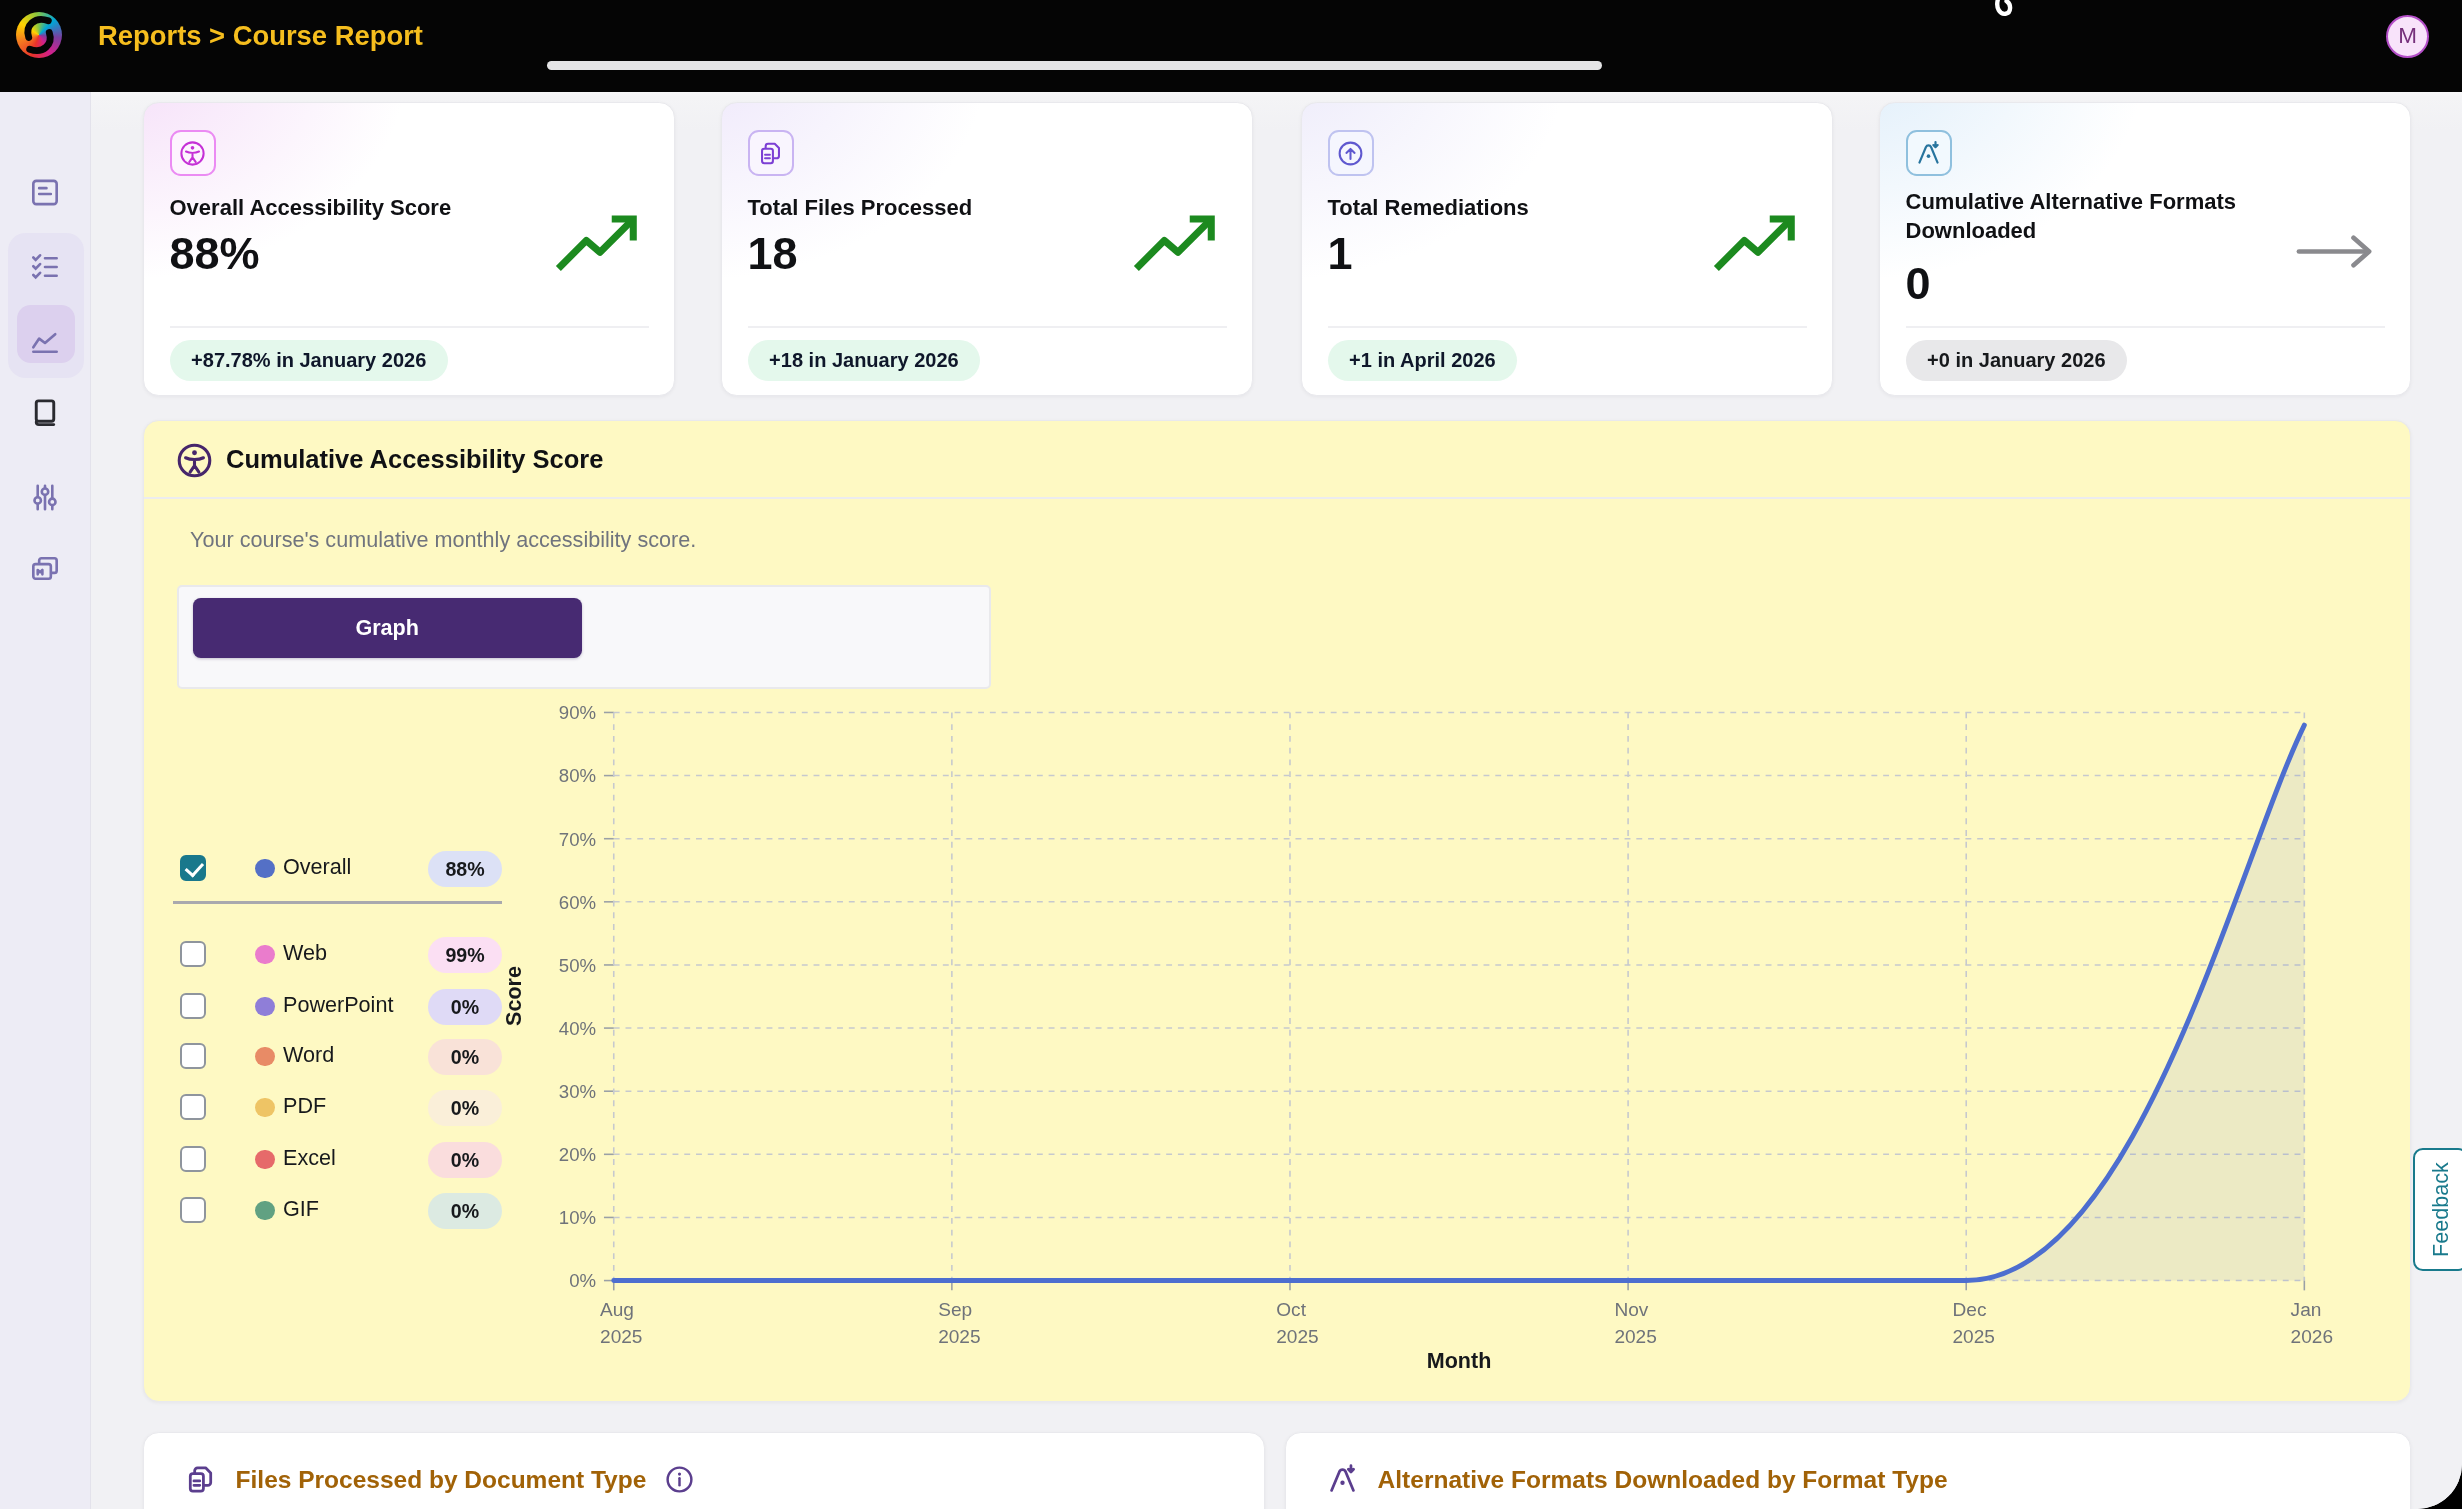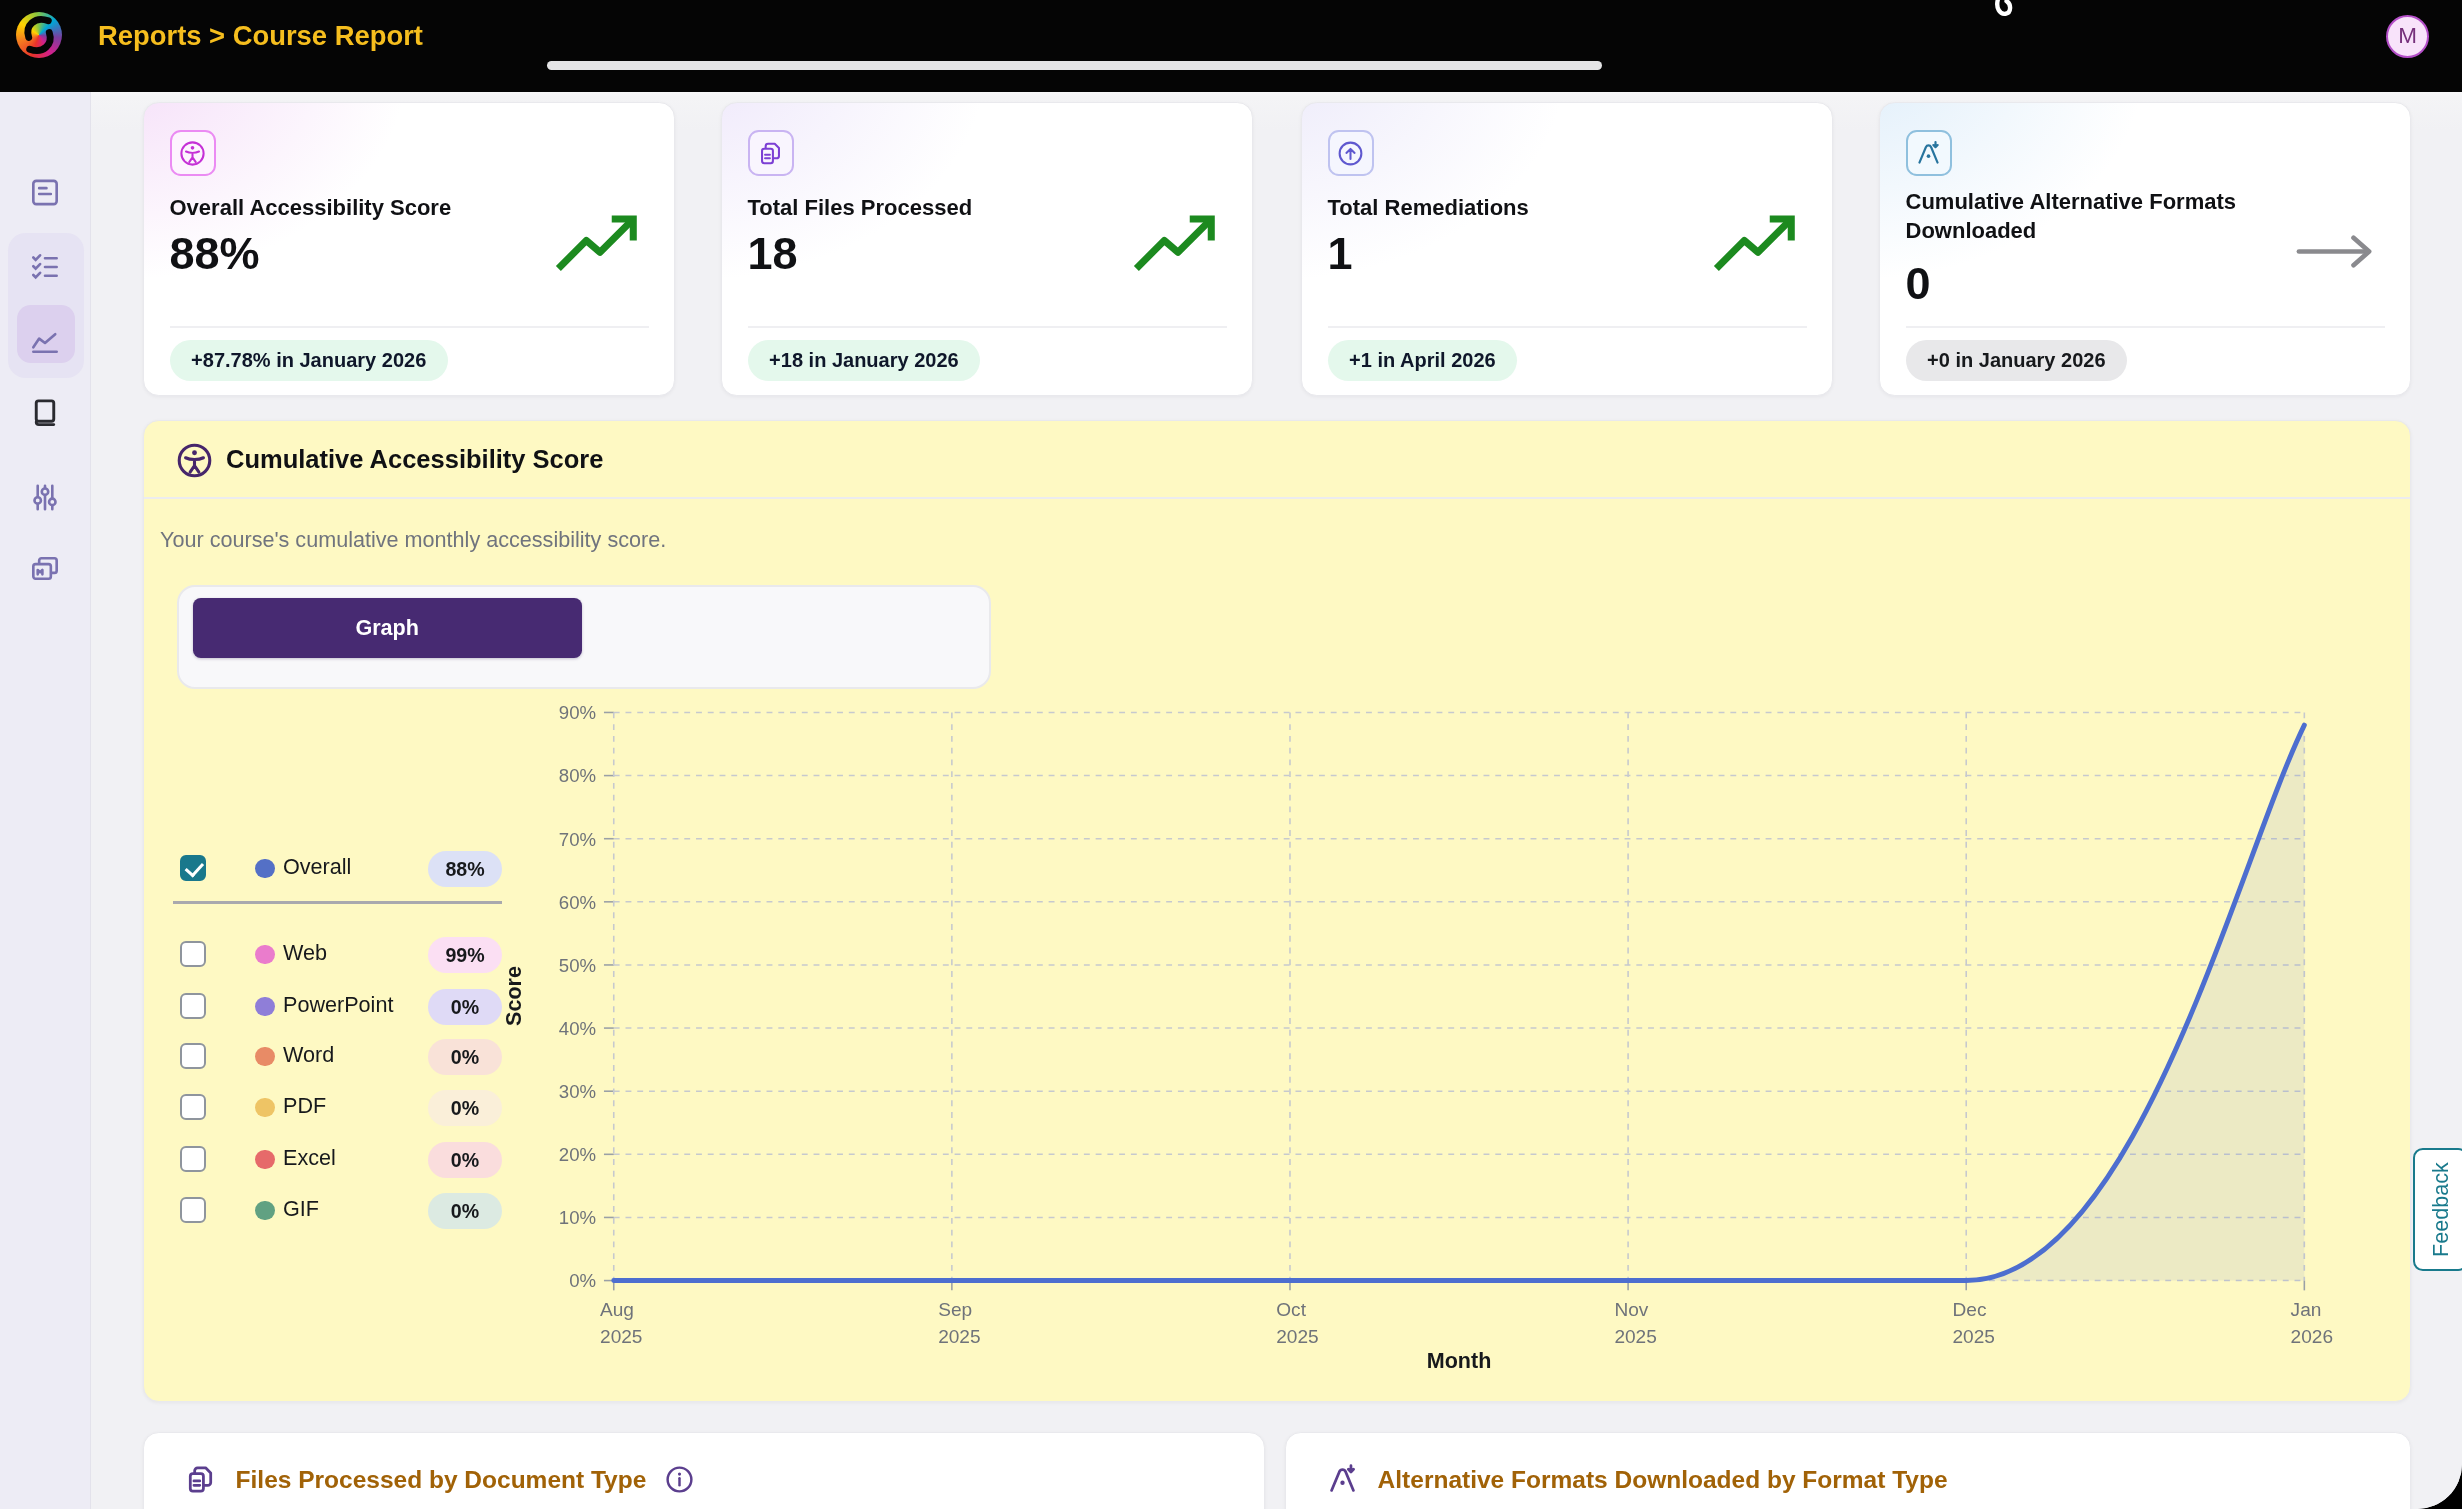--- a/index.html
+++ b/index.html
@@ -61,23 +61,23 @@
   .badge.neu { background:#E8E8EA; color:#17191C; }
   .trend { position:absolute; right:29px; top:106px; }
   .card-4 .trend { top:129px; right:35px; }
 
   
   .sec-card { position:absolute; left:143px; top:420px; width:2268px; height:982px; background:#fef9c3;
               border:1px solid #E9E9ED; border-radius:15.7px; box-shadow:0 1px 3.9px rgba(20,20,40,.05); }
   .sec-header { position:absolute; left:0; top:0; right:0; height:78px; border-bottom:2px solid #ECECEF; }
   .sec-header .sec-ic { position:absolute; left:31px; top:19.6px; }
   .sec-title { position:absolute; left:82px; top:23.5px; font-size:25.5px; font-weight:bold; color:#101114; }
-  .sec-desc { position:absolute; left:16px; top:106px; font-size:21.6px; color:#70747E; }
+  .sec-desc { position:absolute; left:46px; top:106px; font-size:21.6px; color:#70747E; }
   .tabs { position:absolute; left:33px; top:164px; width:814px; height:104px; background:#F8F8FA;
-          border:2px solid #E9E9EC; border-radius:18px; }
+          border:2px solid #E9E9EC; border-radius:5px; }
   .tab-graph { position:absolute; left:13.7px; top:10.8px; width:389px; height:60px; background:#472A72;
                border-radius:7.8px; color:#fff; font-size:21.6px; font-weight:bold; border:none;
                display:flex; align-items:center; justify-content:center; cursor:pointer;
                box-shadow:0 1px 2.9px rgba(40,20,80,.25); }
   .tab-table { position:absolute; left:412px; top:0; width:392px; height:80px; display:flex;
                align-items:center; justify-content:center; font-size:21.6px; color:#26262B; cursor:pointer; }
 
   
   .legend-row { position:absolute; left:29px; width:333px; height:37px; cursor:pointer; }
   .cb { position:absolute; left:6.9px; top:3.9px; width:26.5px; height:26.5px; border-radius:5.9px;

